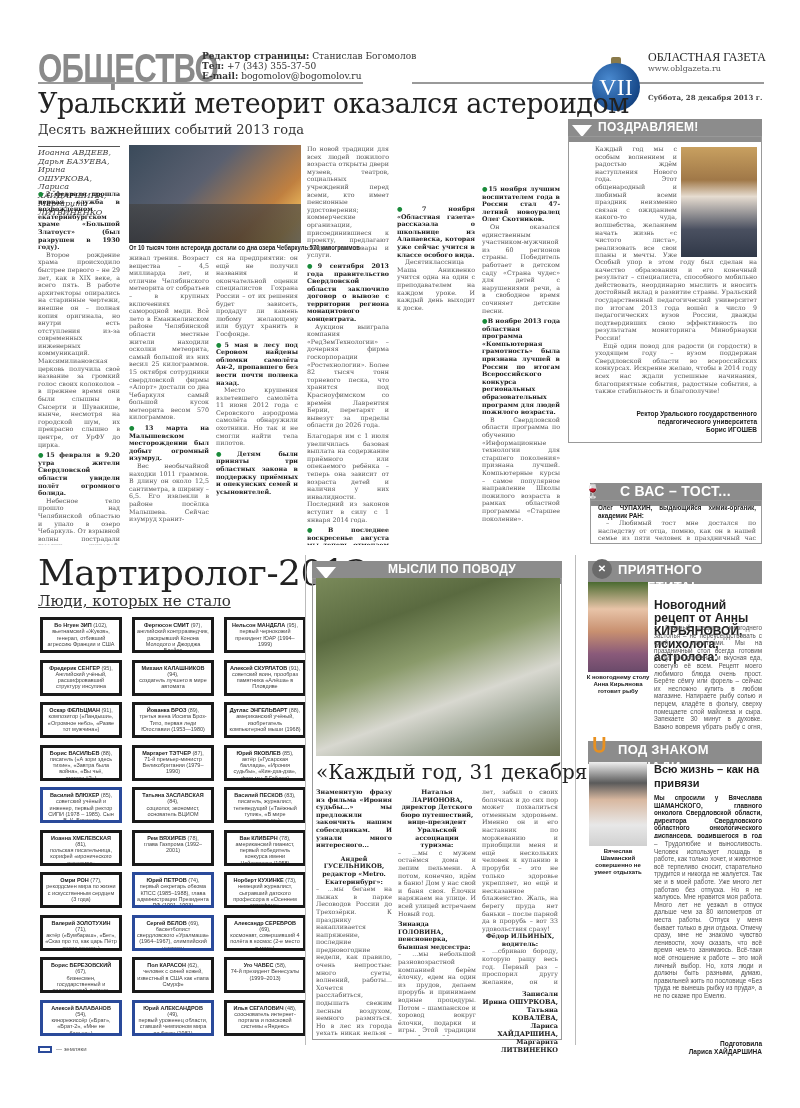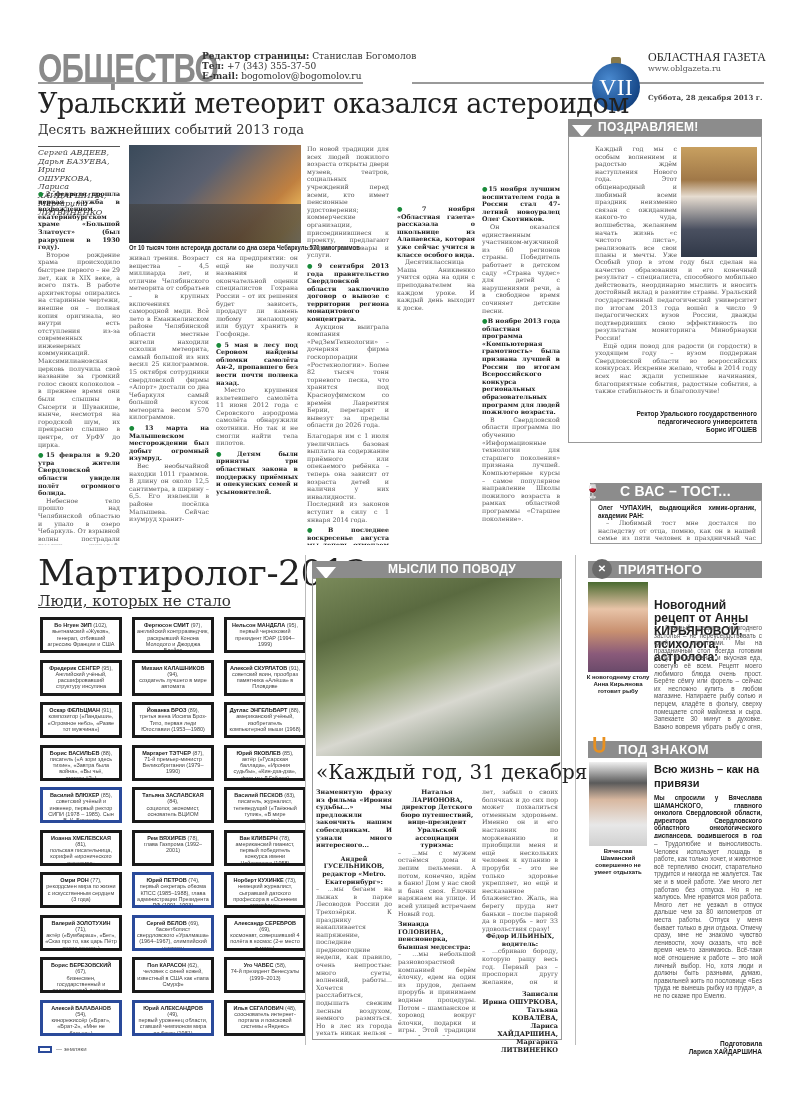--- a/index.html
+++ b/index.html
@@ -18,21 +18,21 @@
   .ornament .cap { position: absolute; top: 2px; left: 19px; width: 10px; height: 8px; background: #8a7a4a; border-radius: 2px; }
   .headline { left: 38px; top: 88px; font-family: "DejaVu Serif", serif; font-size: 27px; color: #222; letter-spacing: -0.5px; }
   .subhead { left: 38px; top: 122px; font-size: 13px; color: #333; }
   .authors { left: 38px; top: 146px; width: 82px; border-top: 1px solid #555; padding-top: 2px; font-size: 8px; line-height: 8.5px; color: #444; font-style: italic; }
   .col-text { font-size: 6.3px; line-height: 7.6px; color: #555; text-align: justify; overflow: hidden; }
   .col-text b { color: #222; }
   .bullet { color: #1a8a3a; }
   .photo-main { left: 129px; top: 145px; width: 172px; height: 98px; background: linear-gradient(135deg, #3a4a5a 0%, #5a6070 40%, #c08040 75%, #f0c060 90%, #ffeebb 100%); }
   .photo-main::after { content: ""; position: absolute; left: 0; right: 0; bottom: 0; height: 40%; background: linear-gradient(180deg, #444 0%, #2a2a2a 100%); opacity: 0.7; }
   .photo-caption { left: 129px; top: 244px; font-family: "Liberation Sans", sans-serif; font-weight: bold; font-size: 6.5px; color: #222; white-space: nowrap; transform: scaleX(0.9); transform-origin: left; }
-  .box-header { background: #8c8c8c; color: #fff; font-family: "Liberation Sans", sans-serif; font-weight: bold; height: 17px; line-height: 17px; padding-left: 30px; font-size: 12px; letter-spacing: 0.3px; position: absolute; }
+  .box-header { background: #8c8c8c; color: #fff; font-family: "Liberation Sans", sans-serif; font-weight: bold; height: 23px; line-height: 17px; padding-left: 30px; font-size: 12px; letter-spacing: 0.3px; position: absolute; }
   .box-header .tri { position: absolute; left: 4px; top: 6px; width: 0; height: 0; border-left: 10px solid transparent; border-right: 10px solid transparent; border-top: 12px solid #fff; }
   .boxed { position: absolute; border: 1px solid #999; }
   .congrats-photo { left: 681px; top: 147px; width: 76px; height: 110px; background: linear-gradient(180deg, #c8a060 0%, #a07848 30%, #e6dcd0 45%, #4a5060 75%, #303848 100%); }
   .signature { font-family: "Liberation Sans", sans-serif; font-weight: bold; font-size: 6.5px; text-align: right; color: #222; line-height: 8px; }
   .martyr-title { left: 38px; top: 552px; font-size: 36px; color: #222; letter-spacing: -0.5px; }
   .martyr-sub { left: 38px; top: 592px; font-size: 15px; color: #333; text-decoration: underline; }
   .card { position: absolute; width: 82px; height: 36px; border: 3px solid #1a1a1a; background: #fff; font-family: "Liberation Sans", sans-serif; font-size: 5.5px; line-height: 6.3px; text-align: center; color: #444; padding: 2px 2px; overflow: hidden; }
   .card.blue { border-color: #2a4a9a; }
   .card b { color: #222; }
   .legend { left: 38px; top: 1046px; font-family: "Liberation Sans", sans-serif; font-size: 6px; color: #555; }
@@ -59,21 +59,21 @@
   <div class="cap"></div>
   <div class="ball">VII</div>
 </div>
 <div class="abs paper-name">ОБЛАСТНАЯ ГАЗЕТА</div>
 <div class="abs paper-url">www.oblgazeta.ru</div>
 <div class="abs paper-date">Суббота, 28 декабря 2013 г.</div>
 
 <div class="abs headline">Уральский метеорит оказался астероидом</div>
 <div class="abs subhead">Десять важнейших событий 2013 года</div>
 <div class="abs authors">
-  <div>Сергей АВДЕЕВ,</div>
+  <div>Иоанна АВДЕЕВ,</div>
   <div>Дарья БАЗУЕВА,</div>
   <div>Ирина ОШУРКОВА,</div>
   <div>Лариса ХАЙДАРШИНА,</div>
   <div>Маргарита ЛИТВИНЕНКО</div>
 </div>
 
 <div class="abs col-text" style="left:38px; top:190px; width:82px; height:355px;">
   <p><span class="bullet">●</span><b>2 февраля прошла первая служба в возрождённом екатеринбургском храме «Большой Златоуст» (был разрушен в 1930 году).</b></p>
   <p style="text-indent:8px">Второе рождение храма происходило быстрее первого – не 29 лет, как в XIX веке, а всего пять. В работе архитекторы опирались на старинные чертежи, внешне он – полная копия оригинала, но внутри есть отступления из-за современных инженерных коммуникаций. Максимилиановская церковь получила своё название за громкий голос своих колоколов – в прежнее время они были слышны в Сысерти и Шувакише, нынче, несмотря на городской шум, их прекрасно слышно в центре, от УрФУ до цирка.</p>
   <p style="margin-top:3px"><span class="bullet">●</span><b>15 февраля в 9.20 утра жители Свердловской области увидели полёт огромного болида.</b></p>

